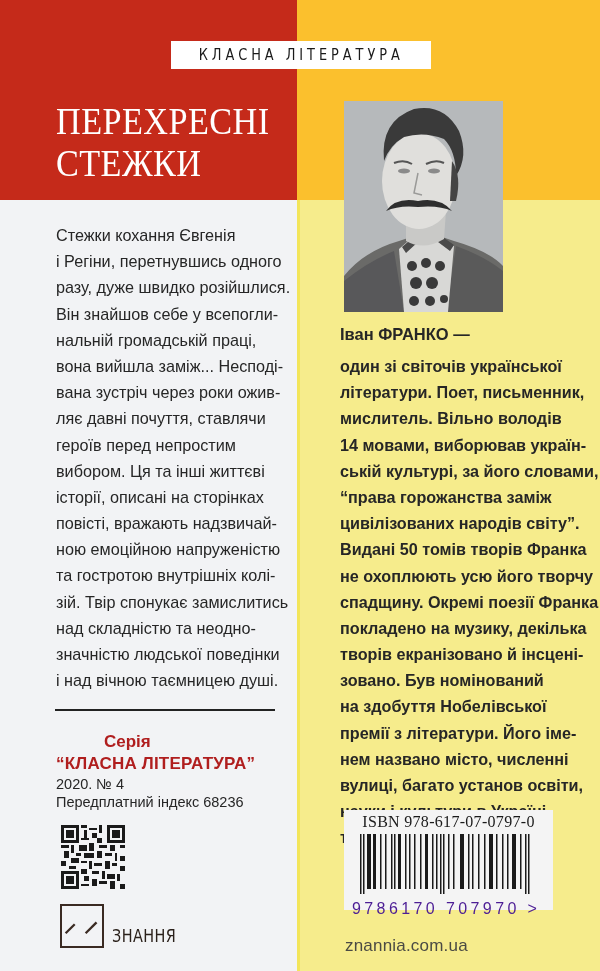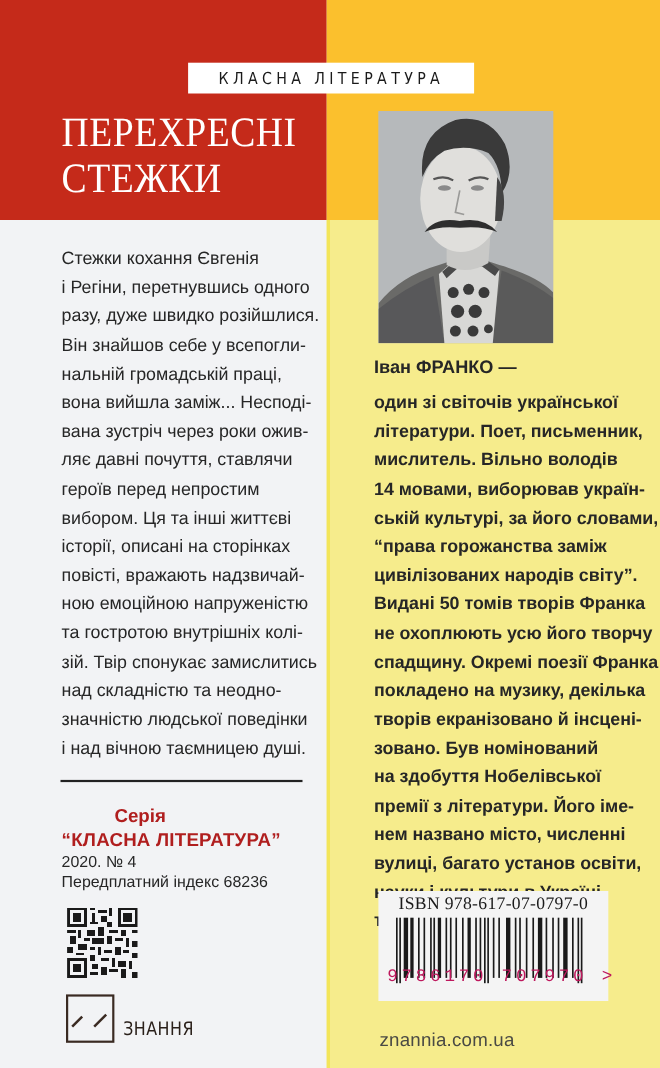--- a/index.html
+++ b/index.html
@@ -7,21 +7,21 @@
     body { position: relative; font-family: "Liberation Sans", sans-serif; background: #f2f3f5; }
 
     .block { position: absolute; }
     .red-block { left: 0; top: 0; width: 297px; height: 200px; background: #c52a1a; }
     .orange-block { left: 297px; top: 0; width: 303px; height: 200px; background: #fbc02d; }
     .white-block { left: 0; top: 200px; width: 297px; height: 771px; background: #f2f3f5; }
     .yellow-block { left: 297px; top: 200px; width: 303px; height: 771px; background: #f6ec8c; }
     .edge-line { left: 297px; top: 200px; width: 3px; height: 771px; background: #f3e55a; }
 
     .series-banner {
-      position: absolute; left: 171px; top: 57px; width: 260px; height: 28px;
+      position: absolute; left: 171px; top: 41px; width: 260px; height: 28px;
       background: #ffffff; display: flex; align-items: center; justify-content: center;
     }
     .series-banner span {
       font-family: "DejaVu Sans", sans-serif; font-size: 15px; letter-spacing: 4.6px;
       color: #1a1a1a; font-weight: normal; transform: scaleX(0.86); white-space: nowrap;
     }
 
     .book-title {
       position: absolute; left: 56px; top: 100px; width: 240px;
       font-family: "Liberation Serif", serif; color: #ffffff; font-size: 38px; line-height: 42px;
@@ -66,22 +66,22 @@
 
     .barcode-box {
       position: absolute; left: 344px; top: 810px; width: 209px; height: 100px; background: #f4f4f4;
     }
     .isbn-top {
       position: absolute; left: 0; top: 3px; width: 100%; text-align: center;
       font-family: "Liberation Serif", serif; font-size: 16px; color: #1a1a1a; letter-spacing: 0.3px;
     }
     .bars { position: absolute; left: 16px; top: 24px; width: 180px; height: 60px; }
     .ean-digits {
-      position: absolute; left: 8px; top: 69px; width: 200px;
-      font-family: Liberation Mono, monospace; font-size: 16px; color: #be185d; letter-spacing: 3.4px; white-space: nowrap;
+      position: absolute; left: 8px; top: 90px; width: 200px;
+      font-family: Liberation Sans, sans-serif; font-size: 16px; color: #4c1d95; letter-spacing: 3.4px; white-space: nowrap;
     }
 
     .website { position: absolute; left: 345px; top: 936px; font-size: 17px; color: #4a4a44; letter-spacing: 0.2px; }
   </style>
 </head>
 <body>
 
 <div class="block red-block"></div>
 <div class="block orange-block"></div>
 <div class="block white-block"></div>

